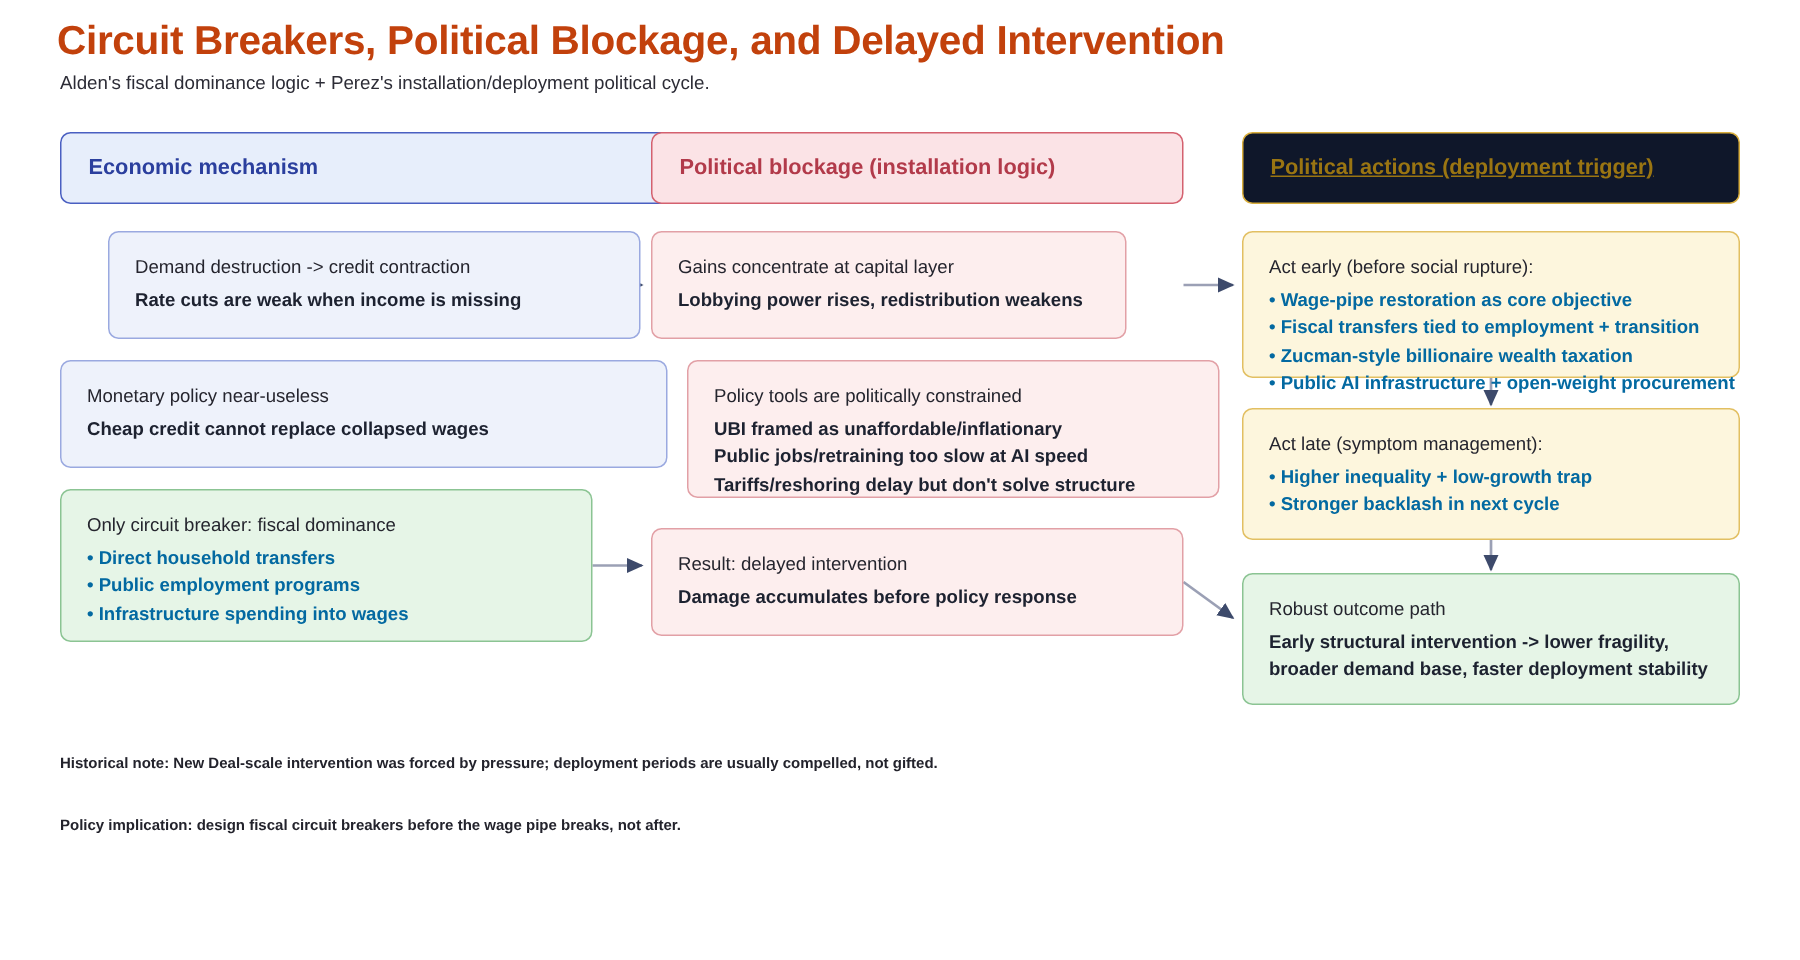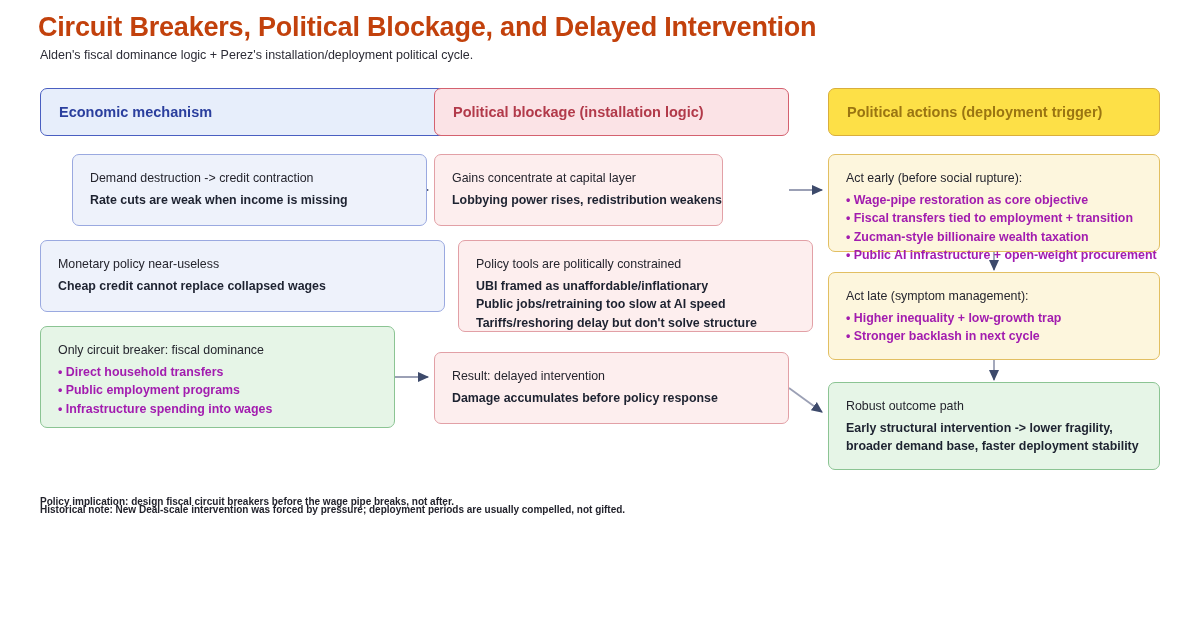--- a/index.html
+++ b/index.html
@@ -71,29 +71,29 @@
     font-weight: normal;
     color: #25252e;
     margin-bottom: 3px;
   }
   .node .line.sub {
     font-weight: bold;
     color: #1d2230;
   }
   .node .line.bullet {
     font-weight: bold;
-    color: #a21caf;
+    color: #0369a1;
   }
 
   
   .blue-head   { background:#e7eefb; border-color:#4a5fc1; color:#2b3f9e; }
   .blue-node   { background:#eef2fb; border-color:#9aa9e0; }
   .red-head    { background:#fbe3e6; border-color:#d4616f; color:#b23a4a; }
   .red-node    { background:#fdeeee; border-color:#e2a0a6; }
-  .amber-head  { background:#fde047; border-color:#d9ae3c; color:#9a7512; }
+  .amber-head  { background:#0f172a; border-color:#d9ae3c; color:#9a7512;text-decoration:underline; }
   .amber-node  { background:#fdf6dd; border-color:#e2bf62; }
   .green-node  { background:#e6f5e7; border-color:#8bc493; }
 
   
   #connectors {
     position: absolute;
     left: 0;
     top: 0;
     width: 1200px;
     height: 640px;
@@ -103,21 +103,21 @@
   
   .footnote {
     position: absolute;
     left: 40px;
     font-size: 10px;
     font-weight: bold;
     color: #23232c;
     white-space: nowrap;
   }
   #footnote-0 { top: 504px; }
-  #footnote-1 { top: 496px; }
+  #footnote-1 { top: 545px; }
 </style>
 </head>
 <body>
 
 <div class="page">
 
   <div id="page-title">Circuit Breakers, Political Blockage, and Delayed Intervention</div>
   <div id="page-subtitle">Alden's fiscal dominance logic + Perez's installation/deployment political cycle.</div>
 
   <svg id="connectors" viewBox="0 0 1200 640" xmlns="http://www.w3.org/2000/svg">
@@ -156,21 +156,21 @@
       <div class="node blue-node" style="left: 40px; top: 240px; width: 405px; height: 72px;">
         <div class="line head">Monetary policy near-useless</div>
         <div class="line sub">Cheap credit cannot replace collapsed wages</div>
       </div>
       <div class="node green-node" style="left: 40px; top: 326px; width: 355px; height: 102px;">
         <div class="line head">Only circuit breaker: fiscal dominance</div>
         <div class="line bullet"><span>•&nbsp;</span><span>Direct household transfers</span></div>
         <div class="line bullet"><span>•&nbsp;</span><span>Public employment programs</span></div>
         <div class="line bullet"><span>•&nbsp;</span><span>Infrastructure spending into wages</span></div>
       </div>
-      <div class="node red-node" style="left: 434px; top: 154px; width: 289px; height: 72px;">
+      <div class="node red-node" style="left: 434px; top: 154px; width: 317px; height: 72px;">
         <div class="line head">Gains concentrate at capital layer</div>
         <div class="line sub">Lobbying power rises, redistribution weakens</div>
       </div>
       <div class="node red-node" style="left: 434px; top: 240px; width: 355px; height: 92px; margin-left: 24px;">
         <div class="line head">Policy tools are politically constrained</div>
         <div class="line sub">UBI framed as unaffordable/inflationary</div>
         <div class="line sub">Public jobs/retraining too slow at AI speed</div>
         <div class="line sub">Tariffs/reshoring delay but don't solve structure</div>
       </div>
       <div class="node red-node" style="left: 434px; top: 352px; width: 355px; height: 72px;">

